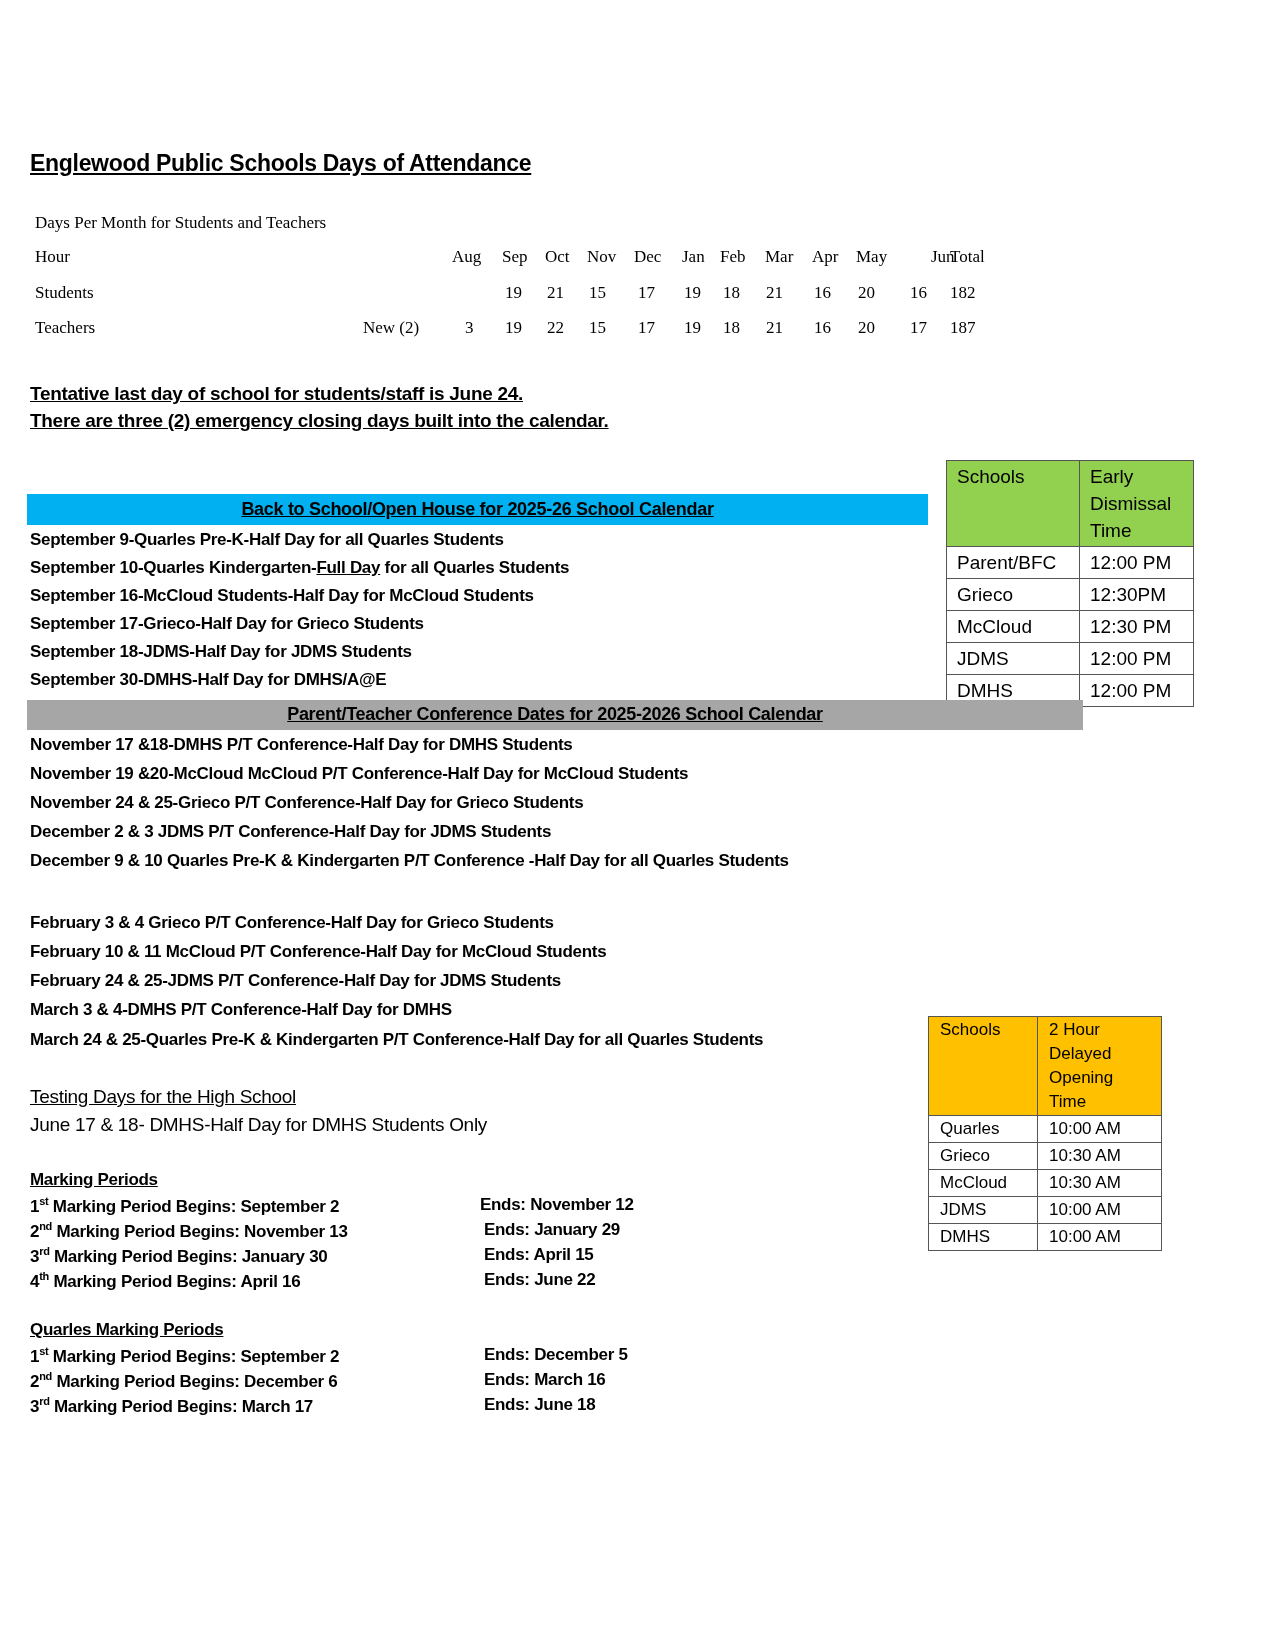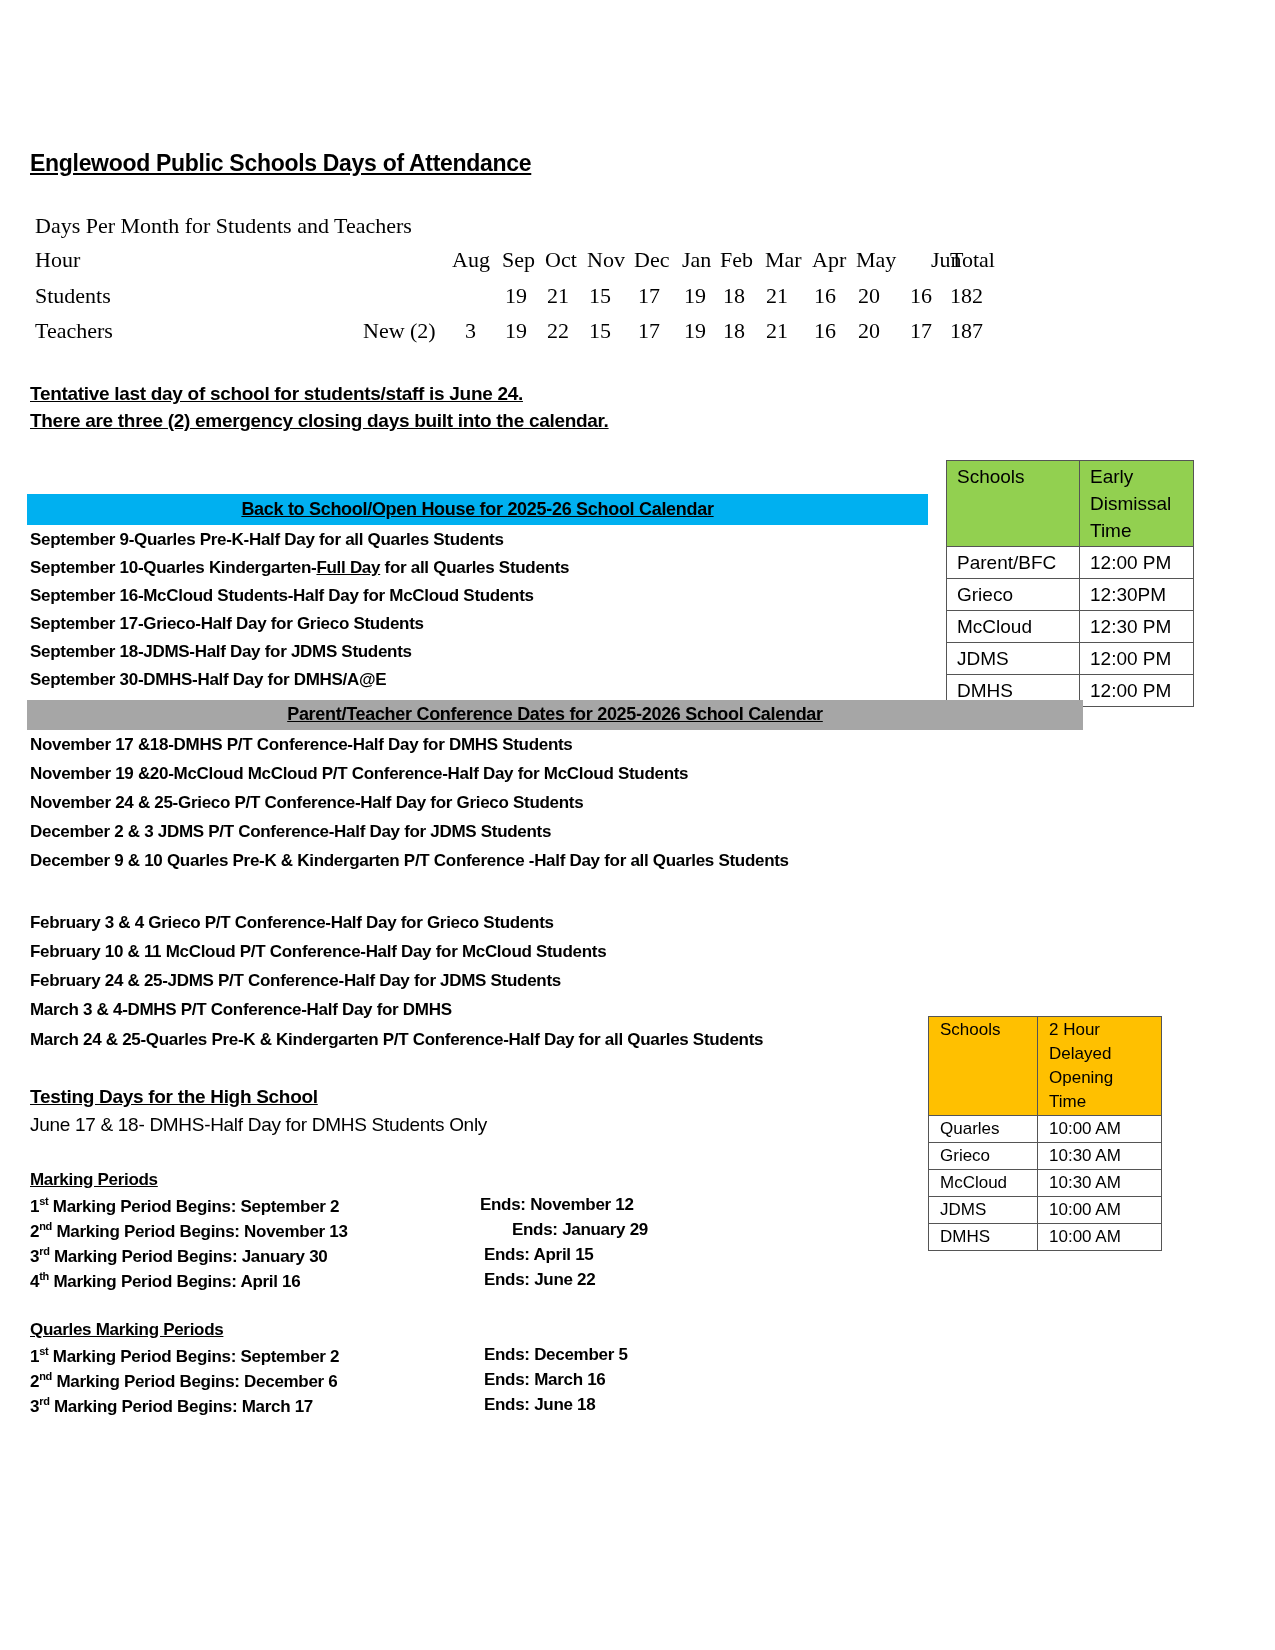--- a/index.html
+++ b/index.html
@@ -3,21 +3,21 @@
 <meta charset="utf-8">
 <style>
   html, body { margin: 0; padding: 0; background: #ffffff; }
   body { width: 1275px; height: 1650px; position: relative; overflow: hidden;
          font-family: "Liberation Sans", sans-serif; color: #000; }
   .abs { position: absolute; }
   .cal { font-family: "Liberation Sans", sans-serif; font-weight: bold; font-size: 17px;
          letter-spacing: -0.3px; white-space: nowrap; }
   .u { text-decoration: underline; }
   .title { left: 30px; top: 150px; font-size: 23px; font-weight: bold; text-decoration: underline; letter-spacing: -0.3px; }
-  .serif { font-family: "Liberation Serif", serif; font-size: 22px; font-weight: normal; white-space: nowrap; }
+  .serif { font-family: "Liberation Serif", serif; font-size: 17px; font-weight: normal; white-space: nowrap; }
   .bar-blue { left: 27px; top: 494px; width: 901px; height: 31px; background: #00b0f0; }
   .bar-grey { left: 27px; top: 700px; width: 1056px; height: 30px; background: #a6a6a6; }
   .bar-text { position: absolute; left: 0; right: 0; top: 5px; text-align: center; font-weight: bold; font-size: 18px; text-decoration: underline; letter-spacing: -0.3px; }
   table.sched { position: absolute; border-collapse: collapse; font-family: "Liberation Sans", sans-serif; font-size: 19px; }
   table.sched td { border: 1.5px solid #555; padding: 2px 10px; vertical-align: top; line-height: 27px; }
   table.green td.hdr { background: #92d050; }
   table.orange { font-size: 17px; }
   table.orange td { line-height: 24px; padding: 1px 11px; }
   table.orange td.hdr { background: #ffc000; }
   sup { font-size: 11px; }
@@ -157,28 +157,28 @@
         <td>JDMS</td>
         <td>10:00 AM</td>
       </tr>
   <tr>
         <td>DMHS</td>
         <td>10:00 AM</td>
       </tr>
 </tbody>
   </table>
 
-<div class="abs cal u" style="left:30px; top:1086px; font-size:19px; font-weight:bold;">Testing Days for the High School</div>
+<div class="abs cal u" style="left:30px; top:1086px; font-size:19px; font-weight:normal;">Testing Days for the High School</div>
 <div class="abs cal" style="left:30px; top:1114px; font-size:19px; font-weight:normal;">June 17 &amp; 18- DMHS-Half Day for DMHS Students Only</div>
 
 <div class="abs cal u" style="left:30px; top:1170px;">Marking Periods</div>
 <div class="abs cal" style="left:30px; top:1195px;"><span>1</span><sup>st</sup><span> Marking Period Begins: September 2</span></div>
 <div class="abs cal" style="left:480px; top:1195px;">Ends: November 12</div>
 <div class="abs cal" style="left:30px; top:1220px;"><span>2</span><sup>nd</sup><span> Marking Period Begins: November 13</span></div>
-<div class="abs cal" style="left:512px; top:1220px;">Ends: January 29</div>
+<div class="abs cal" style="left:484px; top:1220px;">Ends: January 29</div>
 <div class="abs cal" style="left:30px; top:1245px;"><span>3</span><sup>rd</sup><span> Marking Period Begins: January 30</span></div>
 <div class="abs cal" style="left:484px; top:1245px;">Ends: April 15</div>
 <div class="abs cal" style="left:30px; top:1270px;"><span>4</span><sup>th</sup><span> Marking Period Begins: April 16</span></div>
 <div class="abs cal" style="left:484px; top:1270px;">Ends: June 22</div>
 
 <div class="abs cal u" style="left:30px; top:1320px;">Quarles Marking Periods</div>
 <div class="abs cal" style="left:30px; top:1345px;"><span>1</span><sup>st</sup><span> Marking Period Begins: September 2</span></div>
 <div class="abs cal" style="left:484px; top:1345px;">Ends: December 5</div>
 <div class="abs cal" style="left:30px; top:1370px;"><span>2</span><sup>nd</sup><span> Marking Period Begins: December 6</span></div>
 <div class="abs cal" style="left:484px; top:1370px;">Ends: March 16</div>

